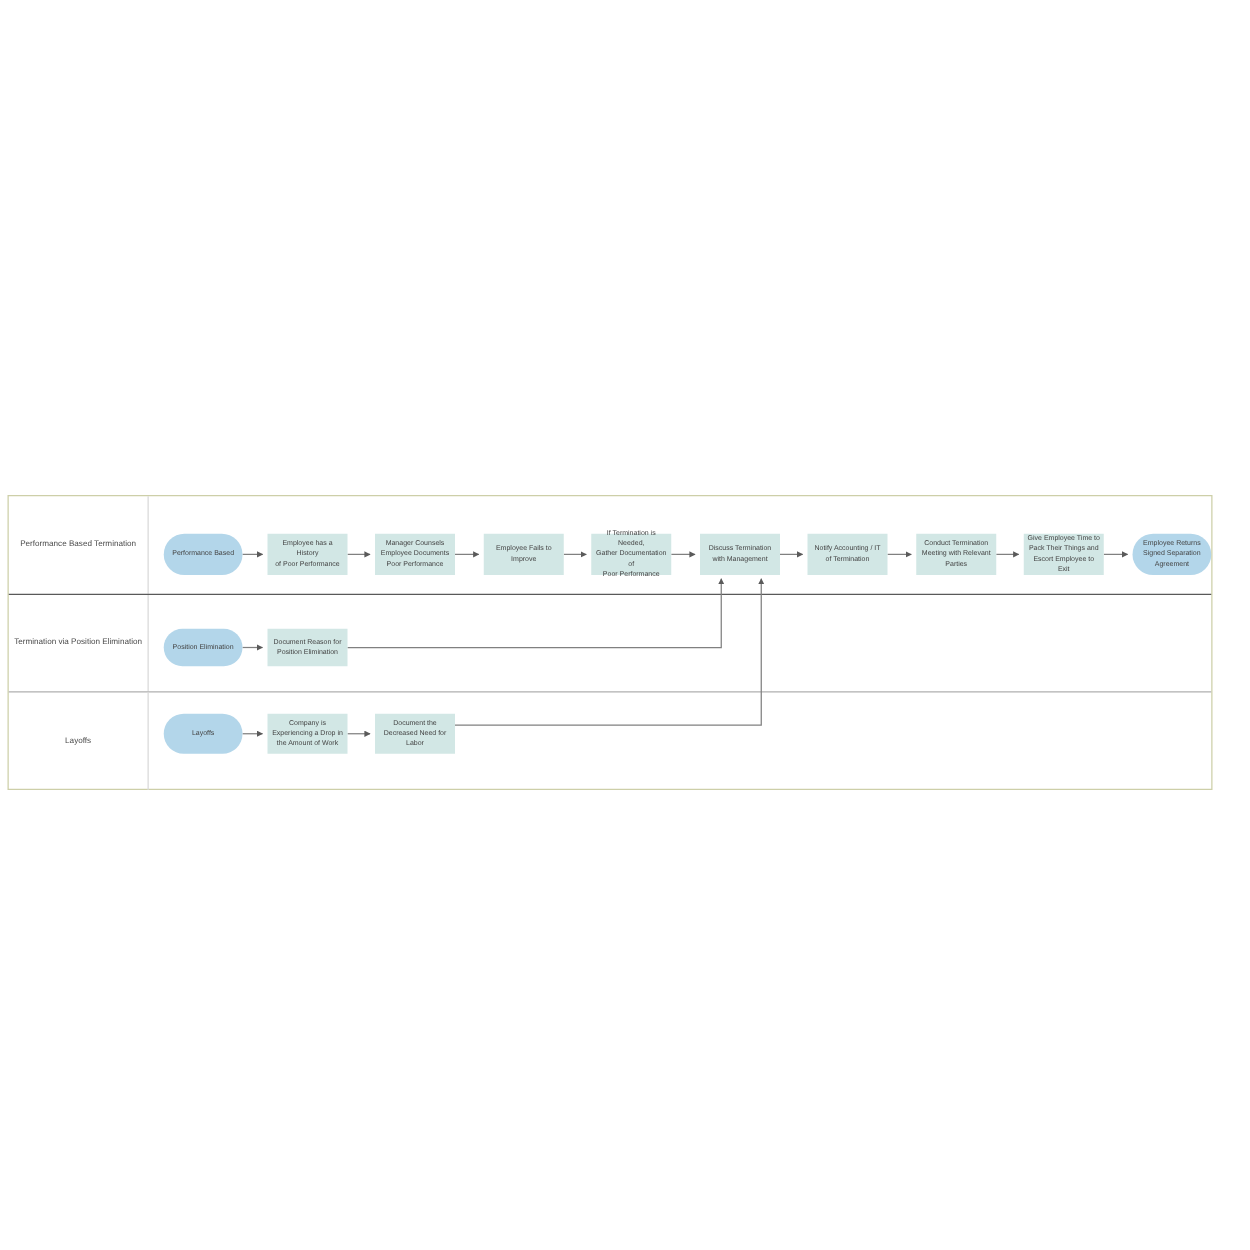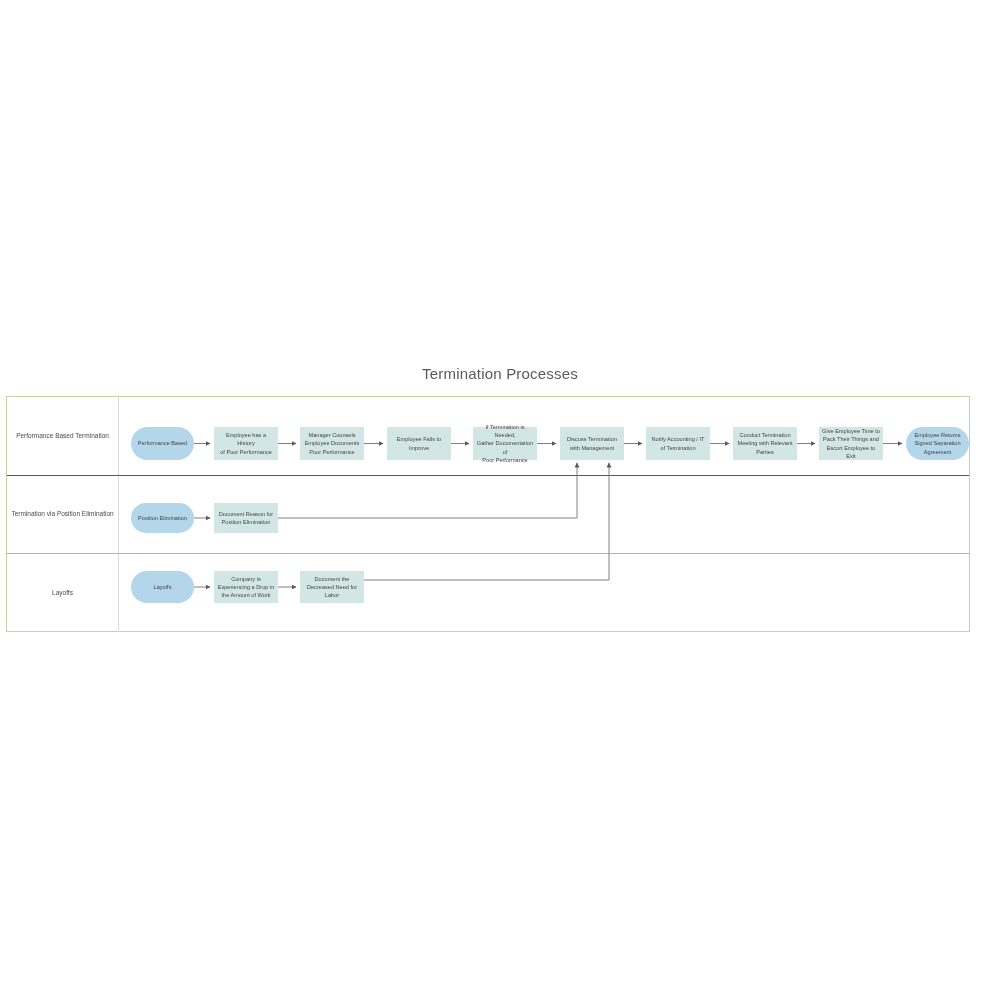--- a/index.html
+++ b/index.html
@@ -107,21 +107,20 @@
     height: 1000px;
     pointer-events: none;
     overflow: visible;
   }
 </style>
 </head>
 <body>
 
 <div id="stage">
 
-  <div id="chart-title">Termination Processes</div>
 
   <div id="lane-frame">
     <div class="lane" id="lane-0">
       <div class="lane-label">Performance Based Termination</div>
     </div>
     <div class="lane" id="lane-1">
       <div class="lane-label">Termination via Position Elimination</div>
     </div>
     <div class="lane" id="lane-2">
       <div class="lane-label">Layoffs</div>

